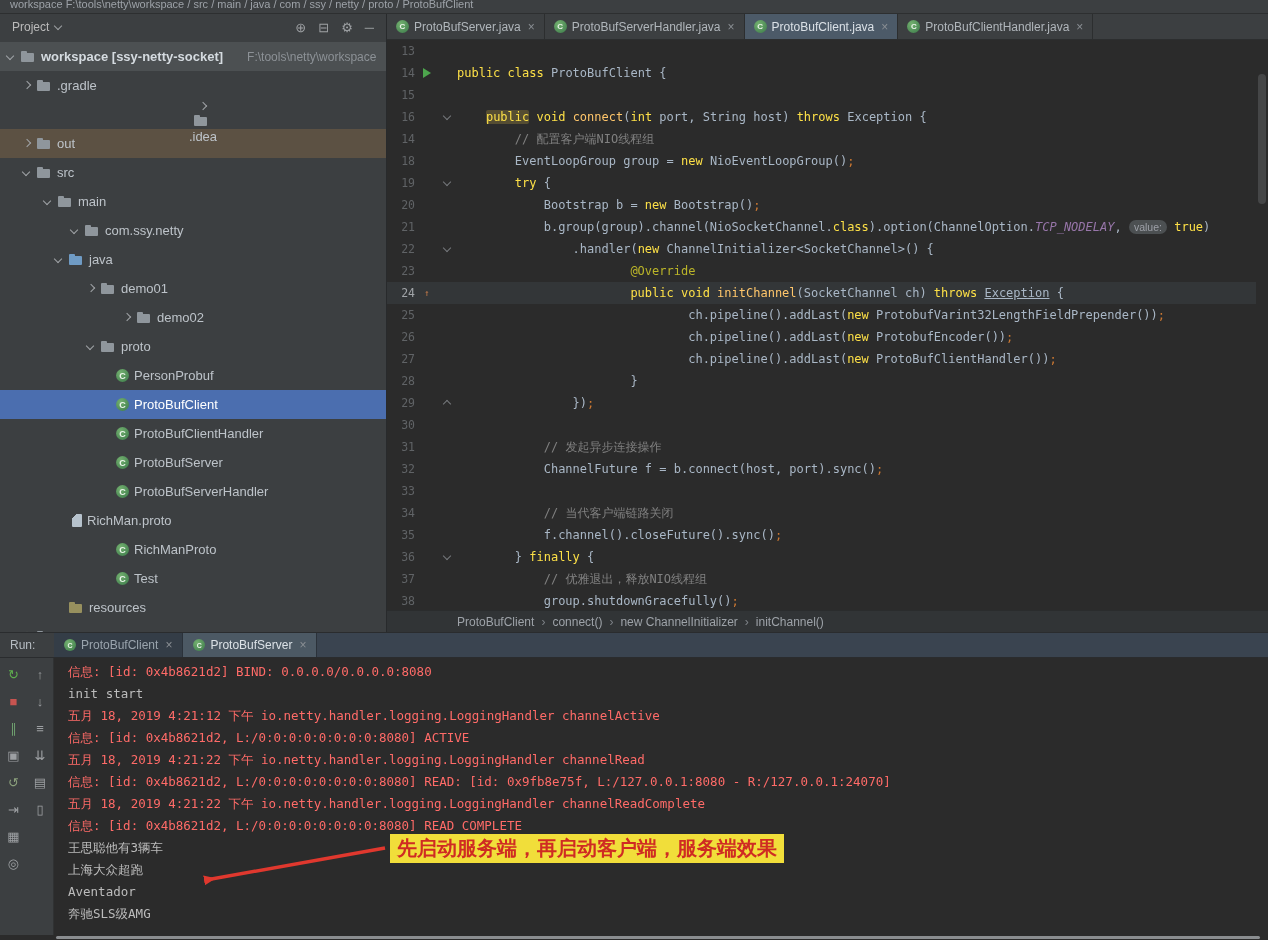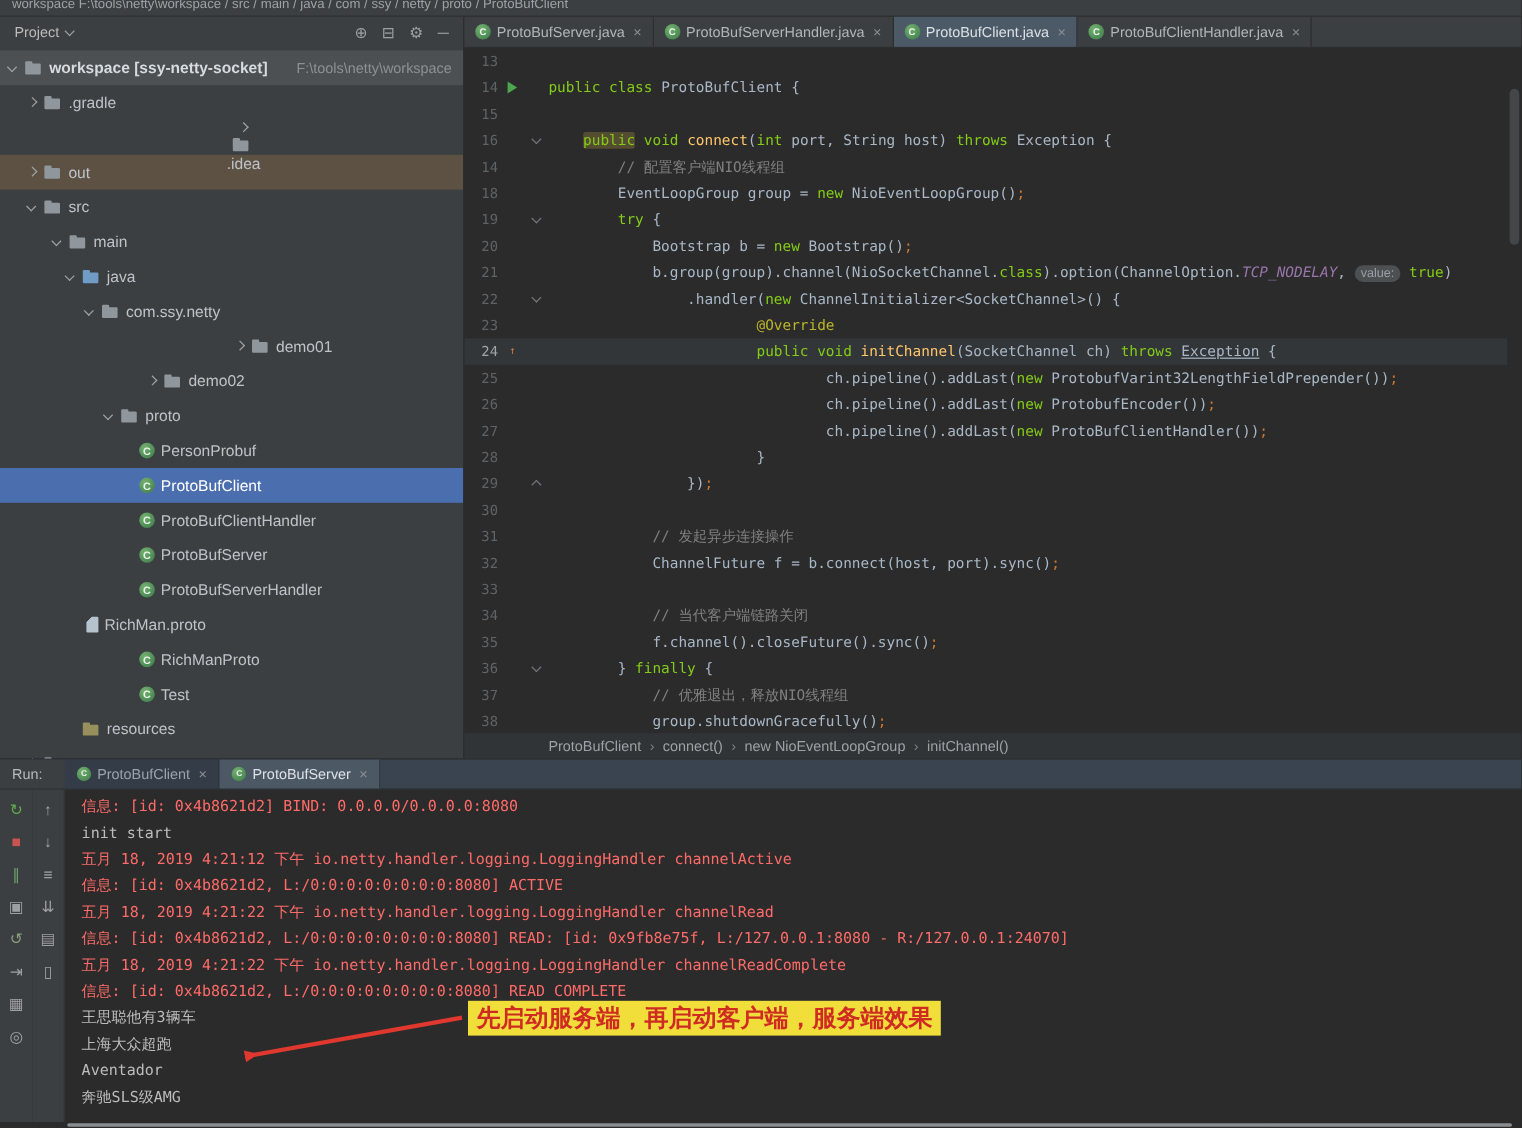--- a/index.html
+++ b/index.html
@@ -58,21 +58,21 @@
   .gicon{width:24px;flex:none;display:flex;align-items:center;justify-content:center}
   .gicon.runico::before{content:"";display:block;width:0;height:0;border-left:8px solid #4da54d;border-top:5px solid transparent;border-bottom:5px solid transparent}
   .gicon.ovr{color:#c77b4a;font-size:9px;line-height:11px}
   .gicon.ovr{width:24px}
   .gicon.ovr::before{content:"";position:absolute}
   .gfold{width:18px;flex:none;position:relative}
   .gfold.chev::before{content:"";position:absolute;width:5px;height:5px;border-right:1.6px solid #75787c;border-bottom:1.6px solid #75787c;left:5px;top:7px;transform:rotate(45deg)}
   .gfold.chev.up::before{transform:rotate(-135deg);top:9px}
   .ltext{white-space:pre}
   .tk.def{color:#a9b7c6}
-  .tk.kw{color:#84cc16}
+  .tk.kw{color:#fde047}
   .tk.com{color:#808080}
   .tk.mth{color:#ffc66b}
   .tk.ann{color:#bbb529}
   .tk.fld{color:#9876aa;font-style:italic}
   .tk.semi{color:#cc7832}
   .tk.under{color:#a9b7c6;text-decoration:underline}
   .tk.hl{background:#554d32;border-radius:2px}
   .tk.hint{background:#4c5052;color:#9da0a8;border-radius:8px;padding:1px 5px;font-size:10.5px;font-family:"Liberation Sans",sans-serif}
   .vscroll{position:absolute;right:0;top:0;bottom:0;width:12px}
   .vthumb{position:absolute;top:34px;right:2px;width:8px;height:130px;background:rgba(164,169,174,0.22);border-radius:4px}
@@ -148,31 +148,31 @@
           <div class="trow" style="padding-left: 20px;">
             <span class="twisty down"></span>
             <span class="ticon folder"></span>
             <span class="tlabel">src</span>
           </div>
           <div class="trow" style="padding-left: 41px;">
             <span class="twisty down"></span>
             <span class="ticon folder"></span>
             <span class="tlabel">main</span>
           </div>
+          <div class="trow" style="padding-left: 68px;">
+            <span class="twisty down"></span>
+            <span class="ticon package"></span>
+            <span class="tlabel">com.ssy.netty</span>
+          </div>
           <div class="trow" style="padding-left: 52px;">
             <span class="twisty down"></span>
             <span class="ticon folder-src"></span>
             <span class="tlabel">java</span>
           </div>
-          <div class="trow" style="padding-left: 68px;">
-            <span class="twisty down"></span>
-            <span class="ticon package"></span>
-            <span class="tlabel">com.ssy.netty</span>
-          </div>
-          <div class="trow" style="padding-left: 84px; justify-content: center;">
+          <div class="trow" style="padding-left: 84px;">
             <span class="twisty right"></span>
             <span class="ticon package"></span>
             <span class="tlabel">demo01</span>
           </div>
           <div class="trow" style="padding-left: 120px;">
             <span class="twisty right"></span>
             <span class="ticon package"></span>
             <span class="tlabel">demo02</span>
           </div>
           <div class="trow" style="padding-left: 84px;">
@@ -307,21 +307,21 @@
           </div>
         <div class="vscroll">
             <div class="vthumb"></div>
           </div>
       </div>
       <div class="crumbs">
           <span class="critem">ProtoBufClient</span>
           <span class="crsep">›</span>
           <span class="critem">connect()</span>
           <span class="crsep">›</span>
-          <span class="critem">new NioEventLoopGroup</span>
+          <span class="critem">new ChannelInitializer</span>
           <span class="crsep">›</span>
           <span class="critem">initChannel()</span>
         </div>
     </div>
 
   </div>
 
   <div class="run-panel">
     <div class="run-header">
       <span class="run-label">Run:</span>

